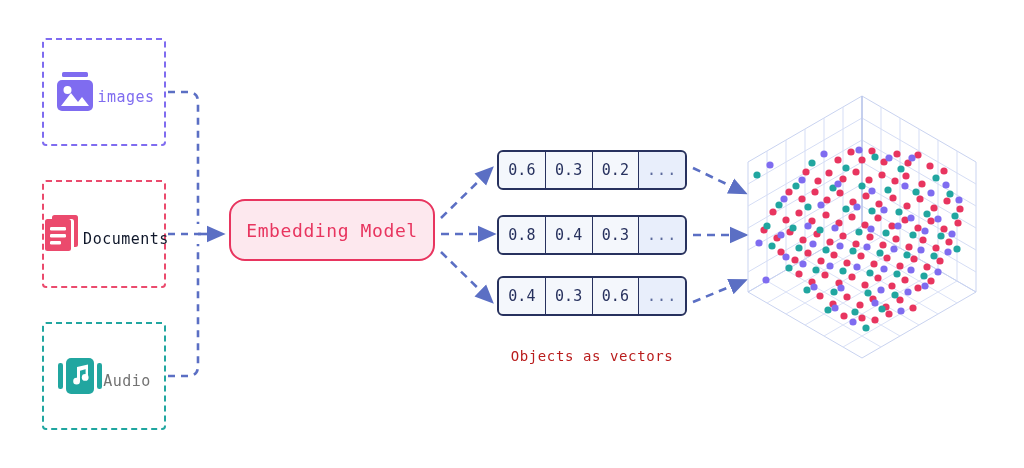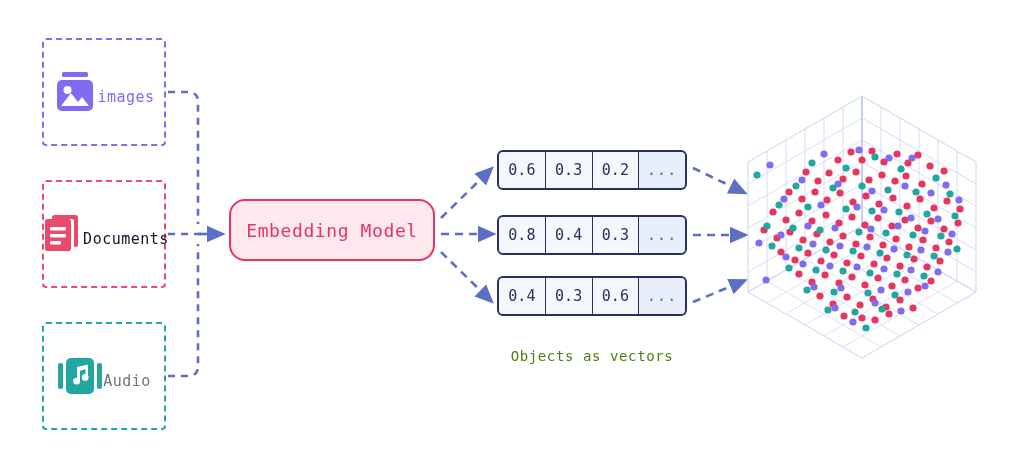--- a/index.html
+++ b/index.html
@@ -107,21 +107,21 @@
   #vec-row-1 { top: 215px; }
   #vec-row-2 { top: 276px; }
 
   #vectors-caption {
     position: absolute;
     left: 497px;
     top: 348px;
     width: 190px;
     text-align: center;
     font-size: 14px;
-    color: #4d7c0f;
+    color: #b91c1c;
     letter-spacing: 0.6px;
     font-family: "DejaVu Sans Mono", "Liberation Mono", monospace;
   }
 </style>
 </head>
 <body>
 
 <svg id="canvas" viewBox="0 0 1024 468">
   <defs>
     <marker id="arrowHead" markerWidth="7" markerHeight="7" refX="3.2" refY="3" orient="auto">

